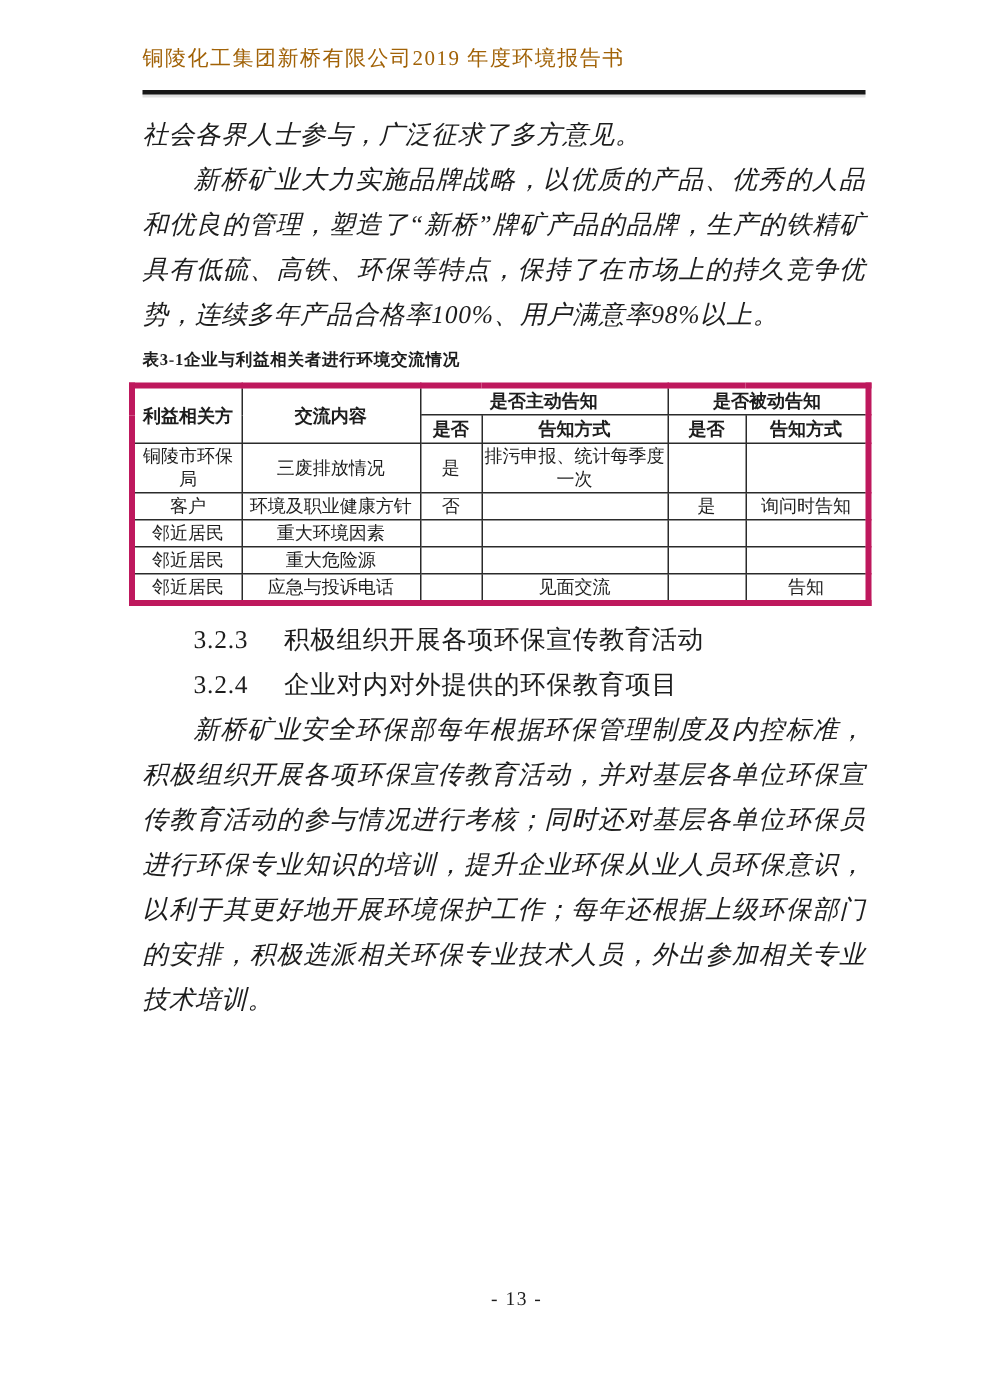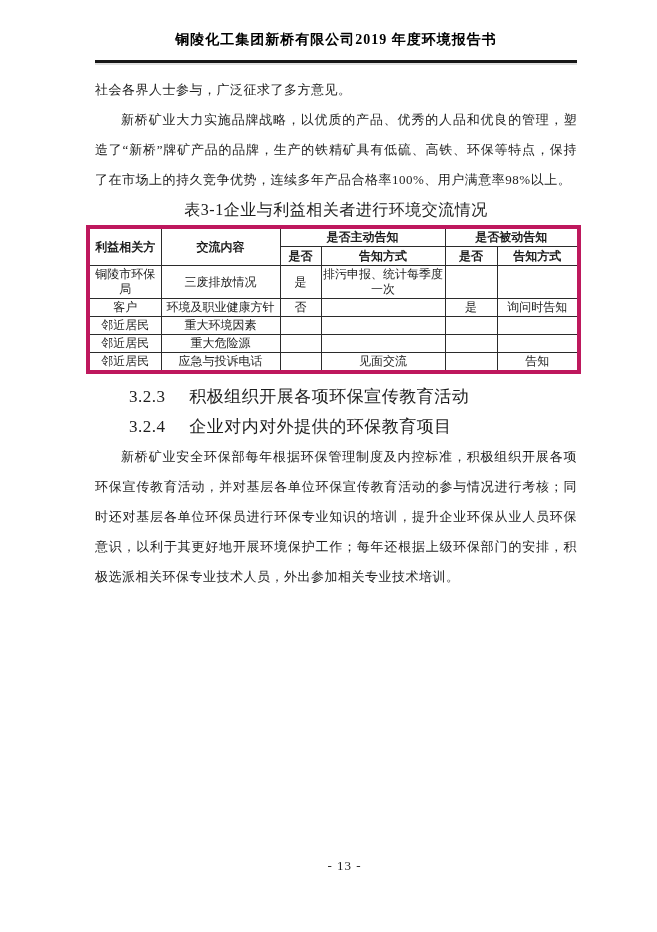--- a/index.html
+++ b/index.html
@@ -13,49 +13,49 @@
     color: #1d1d1d;
   }
   .content {
     position: absolute;
     left: 95px;
     top: 0;
     width: 482px;
   }
   .doc-header {
     margin-top: 30px;
-    text-align: center;
+    text-align: left;
     font-size: 14px;
-    font-weight: 700;
+    font-weight: 400;
     letter-spacing: 1px;
     line-height: 20px;
-    color: #000000;
+    color: #a16207;
   }
   .header-rule {
     margin-top: 10px;
     height: 3px;
     background: #171717;
     box-shadow: 0 2px 0 rgba(0,0,0,0.12);
   }
   p.body-para {
     margin: 0;
-    font-size: 13px;
+    font-size: 17px;
     line-height: 30px;
     letter-spacing: 0.5px;
     text-align: justify;
     text-justify: inter-character;
     color: #1d1d1d;
+    font-style: italic;
   }
   p.first-para { margin-top: 12px; }
   p.indent { text-indent: 2em; }
   .table-title {
     margin-top: 4px;
-    text-align: center;
-    font-size: 16px;
-    font-weight: 400;
+    font-size: 11px;
+    font-weight: 700;
     letter-spacing: 0.5px;
     line-height: 22px;
   }
   table.env-table {
     margin-top: 4px;
     margin-left: -9px;
     width: 491px;
     border-collapse: collapse;
     table-layout: fixed;
     border: 4px solid #be185d;

